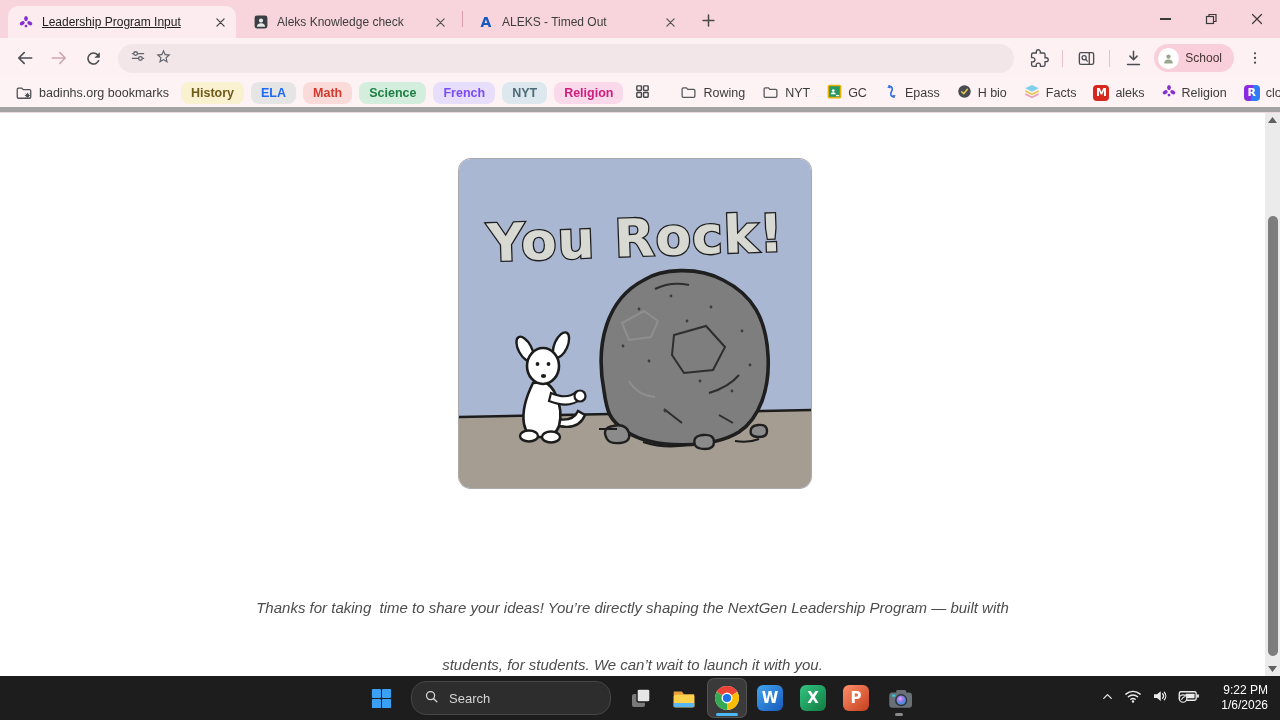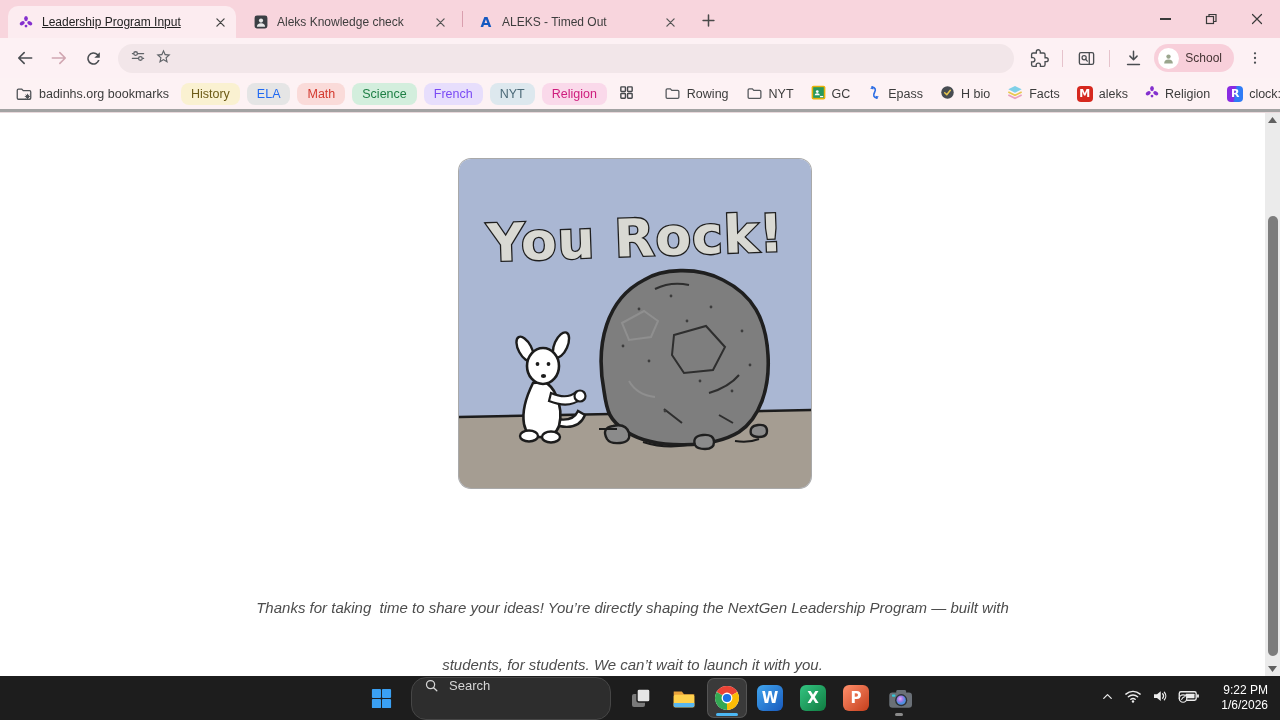--- a/index.html
+++ b/index.html
@@ -26,41 +26,41 @@
   .toolbar { position:absolute; top:38px; left:0; right:0; height:40px; background:#fdf1f4; display:flex; align-items:center; padding:0 8px; }
   .nav-btn { width:30px; height:30px; display:flex; align-items:center; justify-content:center; margin:0 2px; flex:0 0 auto; }
   .omnibox { flex:1; height:29px; margin:0 8px; background:#f2e6e9; border-radius:15px; display:flex; align-items:center; padding:0 10px 0 12px; gap:9px; min-width:0; }
   .omnibox .url { flex:1; font-size:13.5px; color:#303030; white-space:nowrap; overflow:hidden; }
   .tb-sep { width:1px; height:17px; background:#e6c3cc; margin:0 6px; flex:0 0 auto; }
   .profile-pill { height:28px; border-radius:14px; background:#f8cfda; display:flex; align-items:center; gap:6px; padding:3px 12px 3px 4px; margin:8px 4px; flex:0 0 auto; }
   .profile-avatar { width:21px; height:21px; border-radius:50%; background:#fff; display:flex; align-items:center; justify-content:center; }
   .profile-label { font-size:12px; color:#433; }
 
   
-  .bookmarks { position:absolute; top:78px; left:0; right:0; height:34px; background:#fdf2f4; border-bottom:3px solid #a3a3a3; display:flex; align-items:center; padding:0 10px; gap:7px; font-size:12.5px; color:#3c3c3c; }
+  .bookmarks { position:absolute; top:78px; left:0; right:0; height:34px; background:#fdf2f4; border-bottom:5px solid #a3a3a3; display:flex; align-items:center; padding:0 10px; gap:7px; font-size:12.5px; color:#3c3c3c; }
   .bm-item { display:flex; align-items:center; gap:6px; padding:3px 5px; border-radius:6px; white-space:nowrap; }
-  .bm-chip { padding:4px 10px; border-radius:8px; font-size:12.5px; font-weight:normal; white-space:nowrap; }
+  .bm-chip { padding:4px 10px; border-radius:8px; font-size:12.5px; font-weight:bold; white-space:nowrap; }
   .bm-sep { width:1px; height:18px; background:#e0c2c9; margin:0 5px; }
 
   
   .content { position:absolute; top:112px; left:0; right:0; bottom:44px; background:#fff; border-top:1px solid #e9d9dc; }
   .scrollbar { position:absolute; top:0; right:0; bottom:0; width:15px; background:#ebebeb; }
   .sb-thumb { position:absolute; top:103px; left:2.5px; width:10px; height:440px; background:#7d7d7d; border-radius:5px; }
   .sb-arrow { position:absolute; left:0; width:15px; height:14px; display:flex; align-items:center; justify-content:center; }
   .rock-card { position:absolute; left:459px; top:46px; width:352px; height:329px; border-radius:12px; overflow:hidden; box-shadow:0 0 0 1px #a9a9a9; }
   .msg { position:absolute; top:447px; left:0; right:15px; text-align:center; font-size:15px; line-height:19px; color:#4d4d4d; white-space:pre-wrap;font-style:italic; }
 
   
   .taskbar { position:absolute; left:0; right:0; bottom:0; height:44px; background:#1d1d1d; display:flex; align-items:center; justify-content:center; gap:5px; }
   .tb-slot { width:38px; height:38px; border-radius:6px; display:flex; align-items:center; justify-content:center; position:relative; flex:0 0 auto; }
   .tb-slot.active-app { background:#3a3a3a; box-shadow:0 0 0 1px #555; }
   .app-indicator { position:absolute; bottom:1px; left:50%; transform:translateX(-50%); border-radius:2px; }
   .ind-active { width:22px; height:3px; background:#4cb8f5; }
   .ind-open { width:8px; height:3px; background:#8a8a8a; }
-  .tb-search { height:43px; width:200px; border-radius:15px; background:#2d2d2d; border:1px solid #464646; display:flex; align-items:flex-start; gap:10px; padding:0 12px; color:#d6d6d6; font-size:13px; margin:0 6px; flex:0 0 auto; }
+  .tb-search { height:34px; width:200px; border-radius:15px; background:#2d2d2d; border:1px solid #464646; display:flex; align-items:center; gap:10px; padding:0 12px; color:#d6d6d6; font-size:13px; margin:0 6px; flex:0 0 auto; }
   .office-icon { width:26px; height:26px; border-radius:6px; color:#fff; font-weight:bold; font-size:15px; display:flex; align-items:center; justify-content:center; font-family:"DejaVu Sans",sans-serif; }
   .tray { position:absolute; right:6px; top:0; height:44px; display:flex; align-items:center; gap:9px; }
   .tray-clock { text-align:right; font-size:12px; line-height:15px; color:#fff; margin-left:12px; margin-right:6px; }
   .sq-icon { border-radius:4px; display:flex; align-items:center; justify-content:center; font-weight:bold; color:#fff; font-family:"DejaVu Sans",sans-serif; }
 </style>
 </head>
 <body>
 
 <div class="screen">
 

